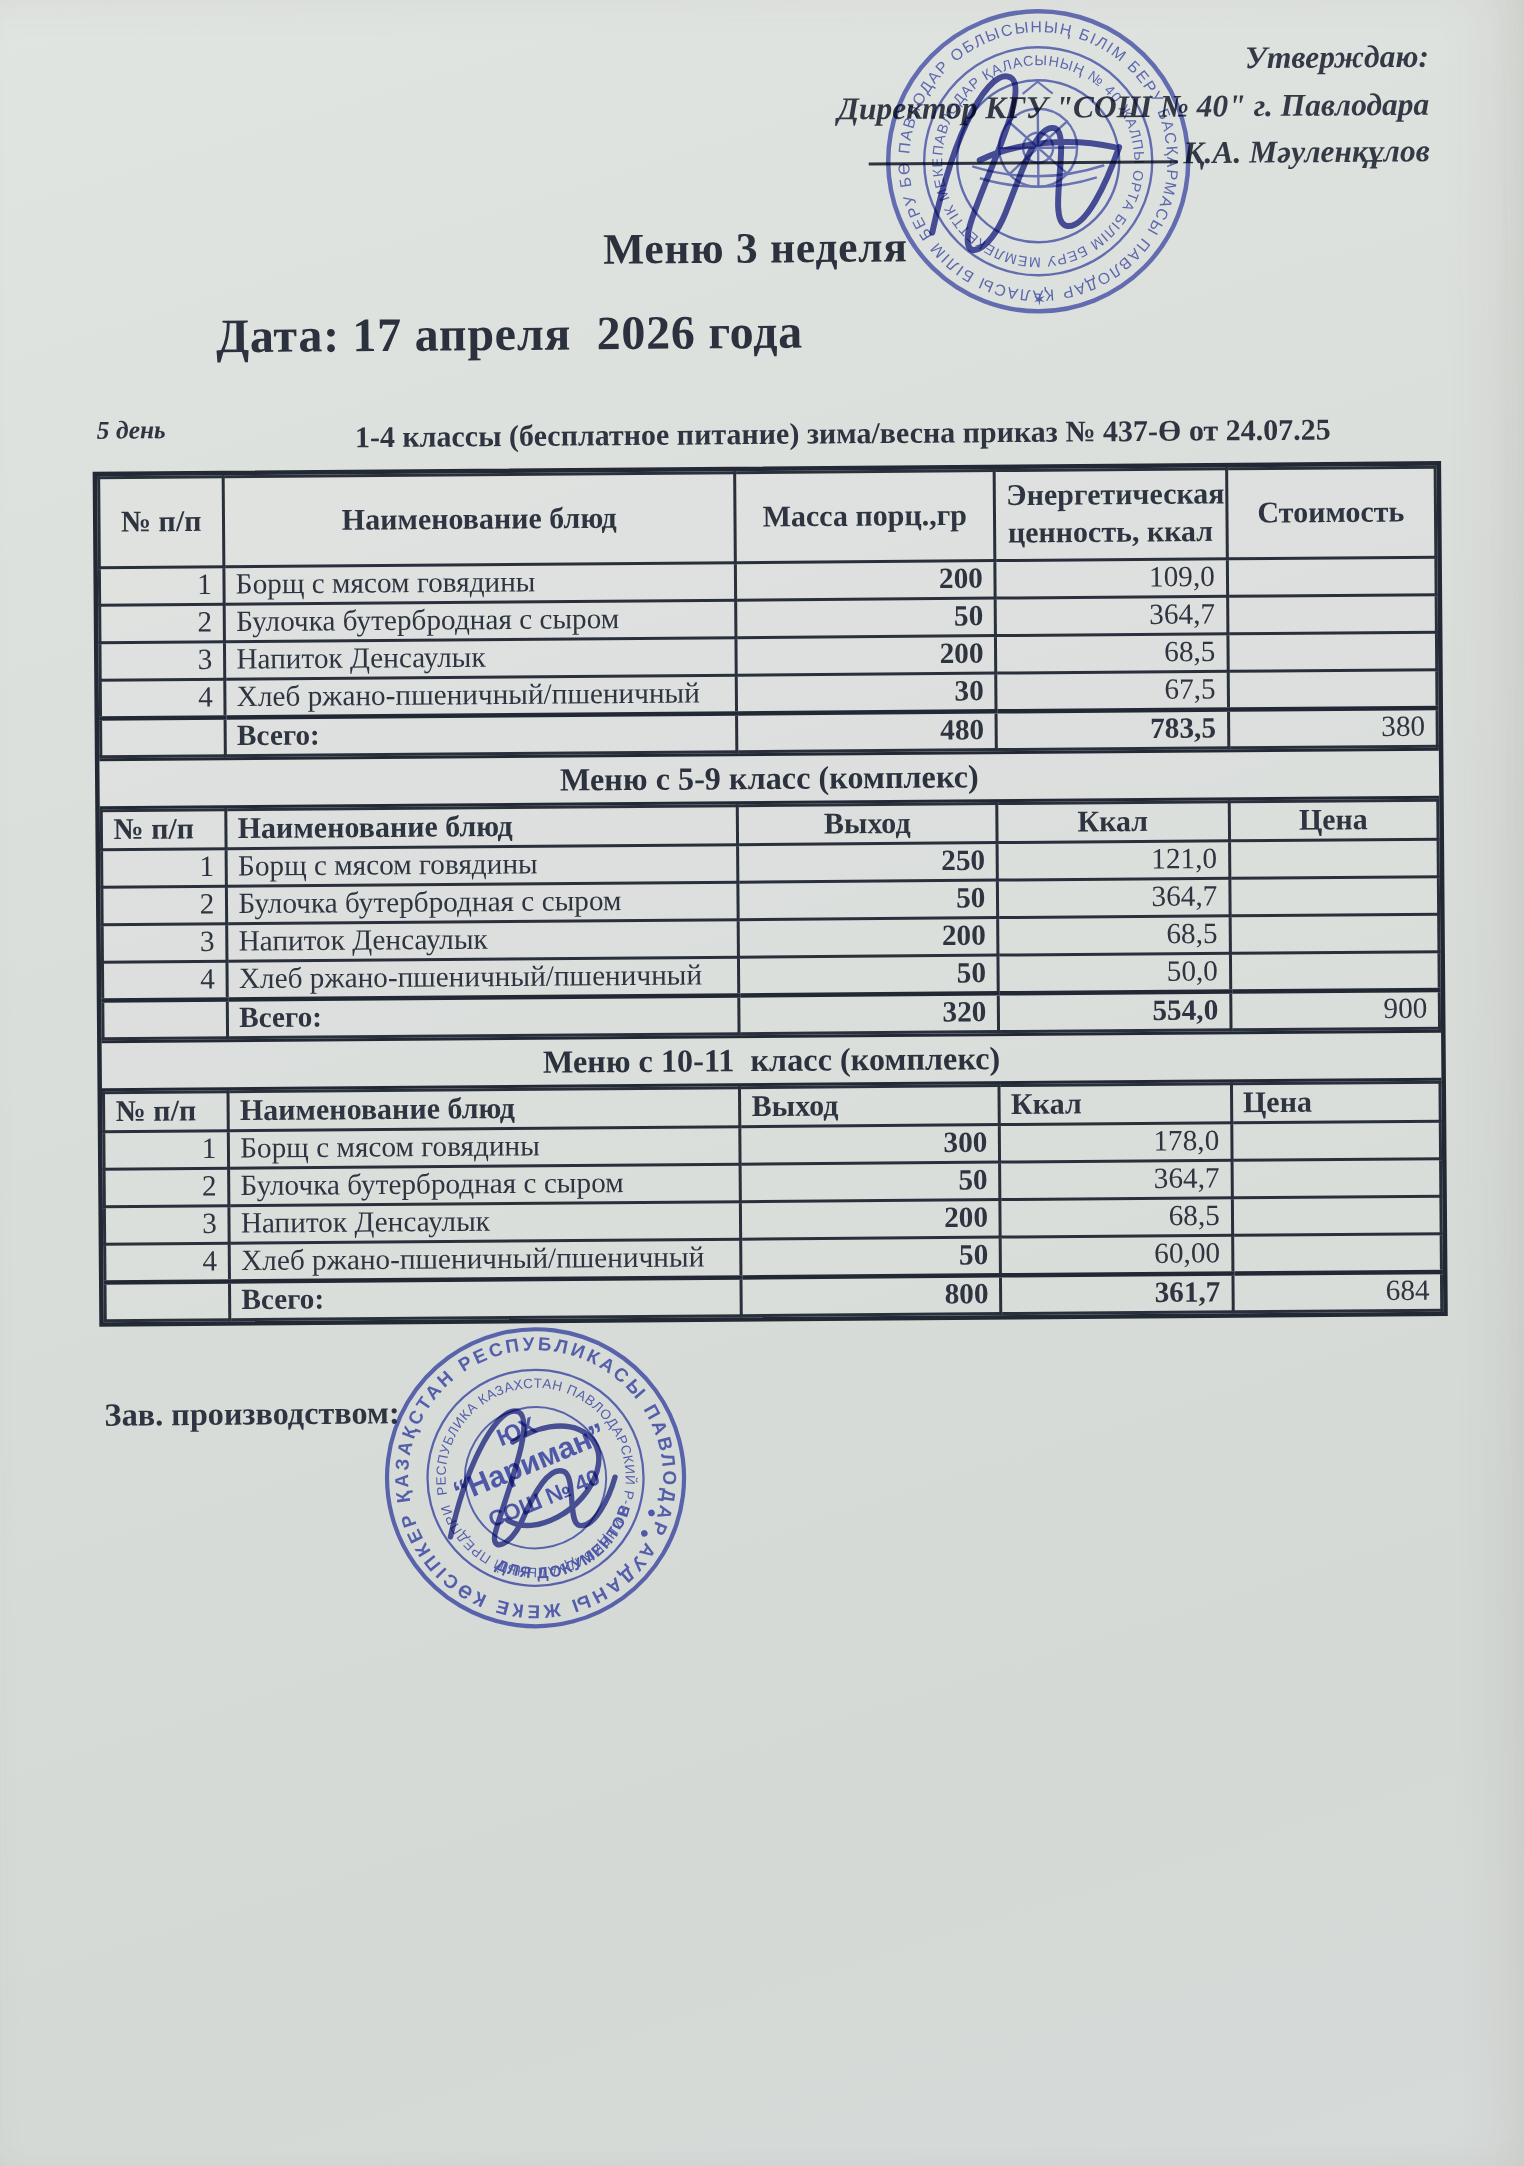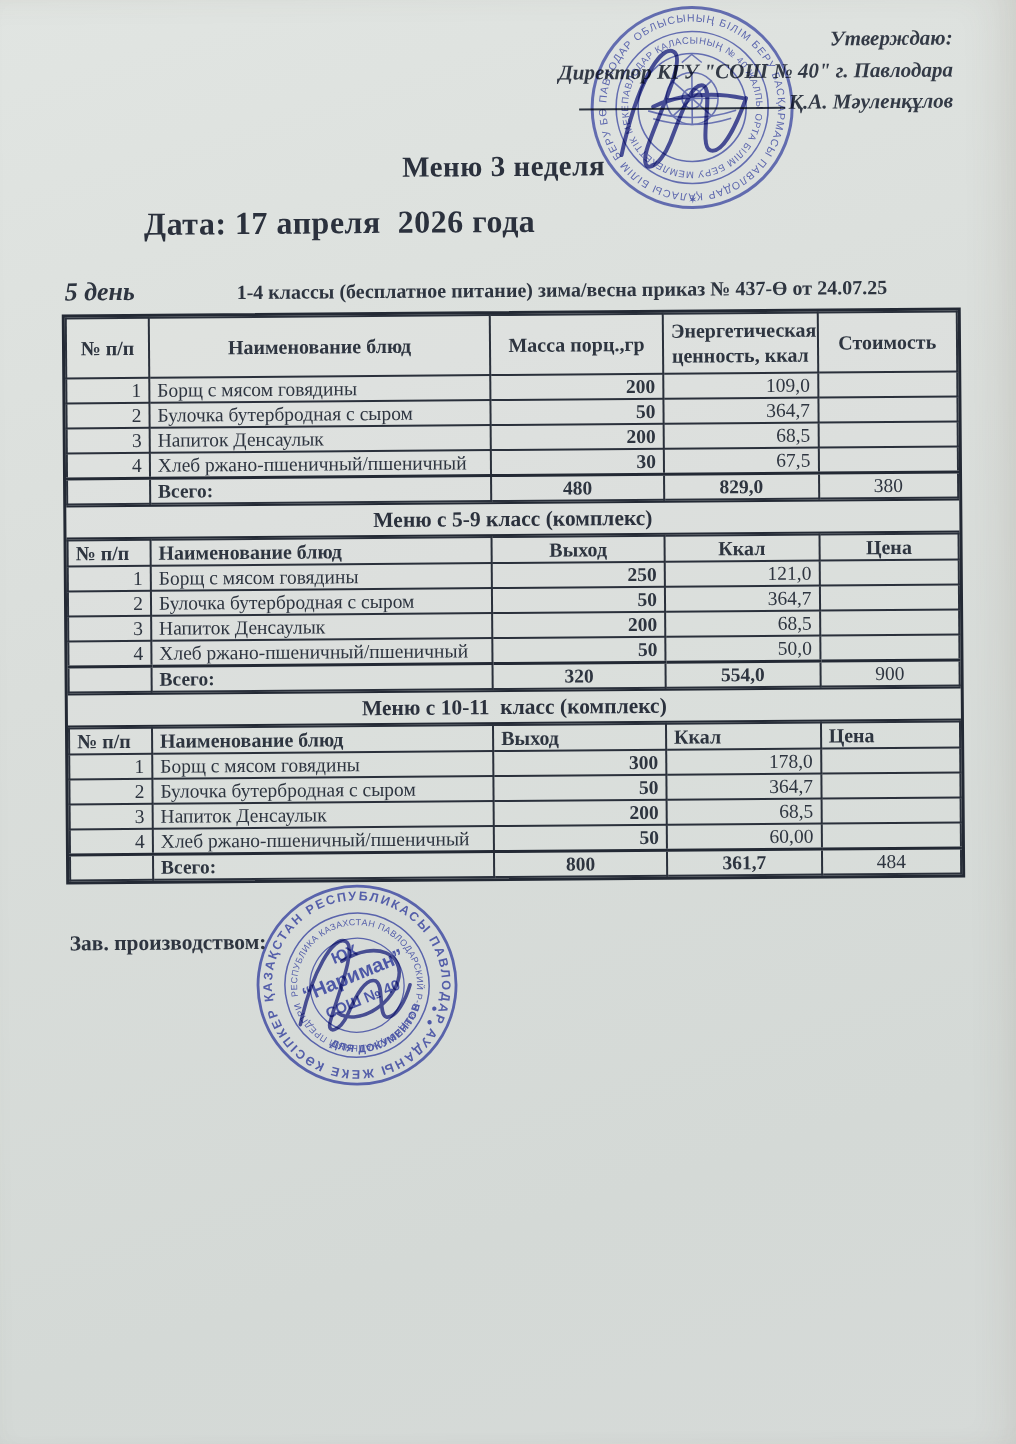--- a/index.html
+++ b/index.html
@@ -30,21 +30,21 @@
   .doc-title{
     position:absolute;top:150px;left:0;width:100%;text-align:center;
     font-size:29px;font-weight:bold;color:#2b313d;letter-spacing:0.5px;
   }
   .date-line{
     position:absolute;top:203px;left:148px;
     font-size:32px;font-weight:bold;color:#2b313d;white-space:pre;letter-spacing:0.5px;
   }
   .day-label{
     position:absolute;top:274px;left:68px;
-    font-size:26px;font-weight:bold;font-style:italic;color:#2e3540;
+    font-size:17px;font-weight:bold;font-style:italic;color:#2e3540;
   }
   .order-line{
     position:absolute;top:279px;left:240px;
     font-size:20px;font-weight:bold;color:#2e3540;
   }
 
   .tables-wrap{
     position:absolute;top:311px;left:65px;width:893px;
     border:3px solid #232934;background:rgba(255,255,255,0.06);
   }
@@ -58,21 +58,21 @@
 
   tr.head1 td{height:58px;font-weight:bold;text-align:center;white-space:normal;line-height:1.25;font-size:20px;}
   tr.head2 td{font-weight:bold;font-size:20px;height:24px;}
   .ha-l{text-align:left;} .ha-c{text-align:center;}
 
   td.n{text-align:right;padding-right:3px;}
   td.dish{text-align:left;}
   td.v1{text-align:right;font-weight:bold;}
   td.v2{text-align:right;}
   td.v3{text-align:right;}
-  tr.total td{font-weight:normal;text-align:center;}
+  tr.total td{font-weight:normal;}
   tr.total td.lbl{font-weight:bold;text-align:left;}
   tr.total td.v1, tr.total td.v2{font-weight:bold;}
   tr.total td{border-top:3px solid #232934;}
 
   .band{
     border-top:2.5px solid #232934;border-bottom:2.5px solid #232934;
     text-align:center;font-weight:bold;font-size:21.5px;color:#2b313d;
     height:30px;line-height:30px;white-space:pre;
   }
 
@@ -149,21 +149,21 @@
         <td class="n">4</td>
         <td class="dish">Хлеб ржано-пшеничный/пшеничный</td>
         <td class="v1">30</td>
         <td class="v2">67,5</td>
         <td class="v3"></td>
       </tr>
       <tr class="total">
         <td class="n"></td>
         <td class="lbl">Всего:</td>
         <td class="v1">480</td>
-        <td class="v2">829,0</td>
+        <td class="v2">783,5</td>
         <td class="v3">380</td>
       </tr>
     </tbody>
         </table>
 
     <div class="band">Меню с 5-9 класс (комплекс)</div>
 
     <table class="menu">
       <colgroup>
             <col class="w-num">
@@ -262,21 +262,21 @@
         <td class="dish">Хлеб ржано-пшеничный/пшеничный</td>
         <td class="v1">50</td>
         <td class="v2">60,00</td>
         <td class="v3"></td>
       </tr>
       <tr class="total">
         <td class="n"></td>
         <td class="lbl">Всего:</td>
         <td class="v1">800</td>
         <td class="v2">361,7</td>
-        <td class="v3">484</td>
+        <td class="v3">684</td>
       </tr>
     </tbody>
         </table>
   </div>
 
   <div class="footer-label">Зав. производством:</div>
 
   <svg class="stamp stamp-top" width="218" height="218" viewBox="0 0 218 218">
     <defs>
       <path id="ringTopOuter" d="M23,109 A86,86 0 1 1 195,109 A86,86 0 1 1 23,109"></path>

